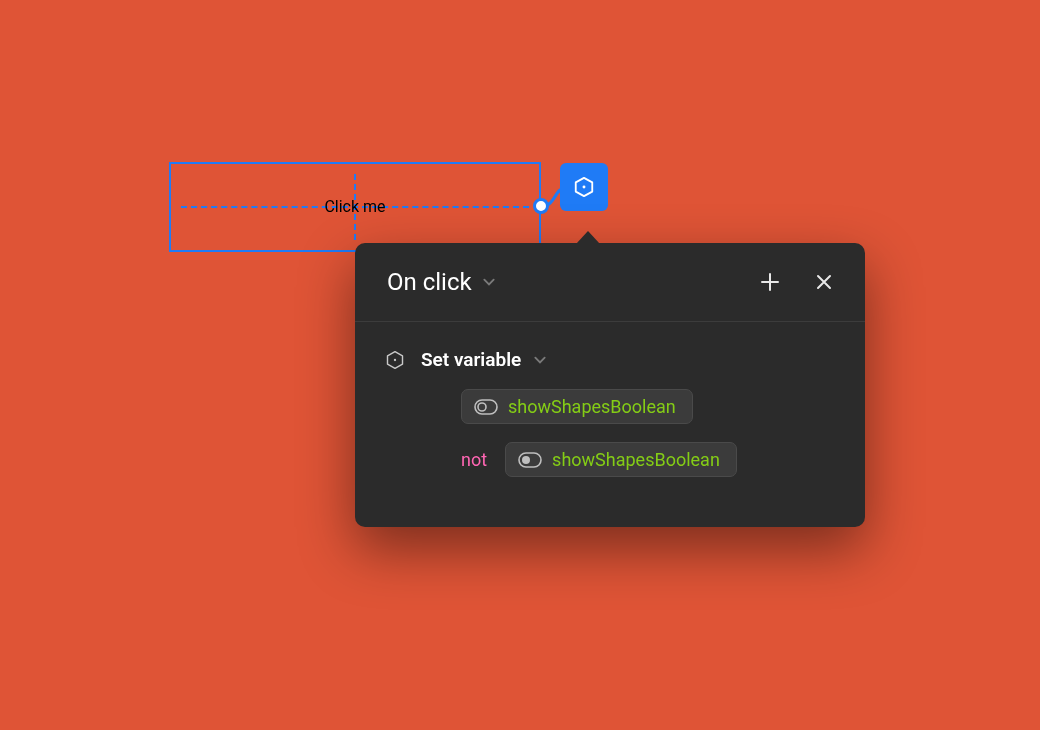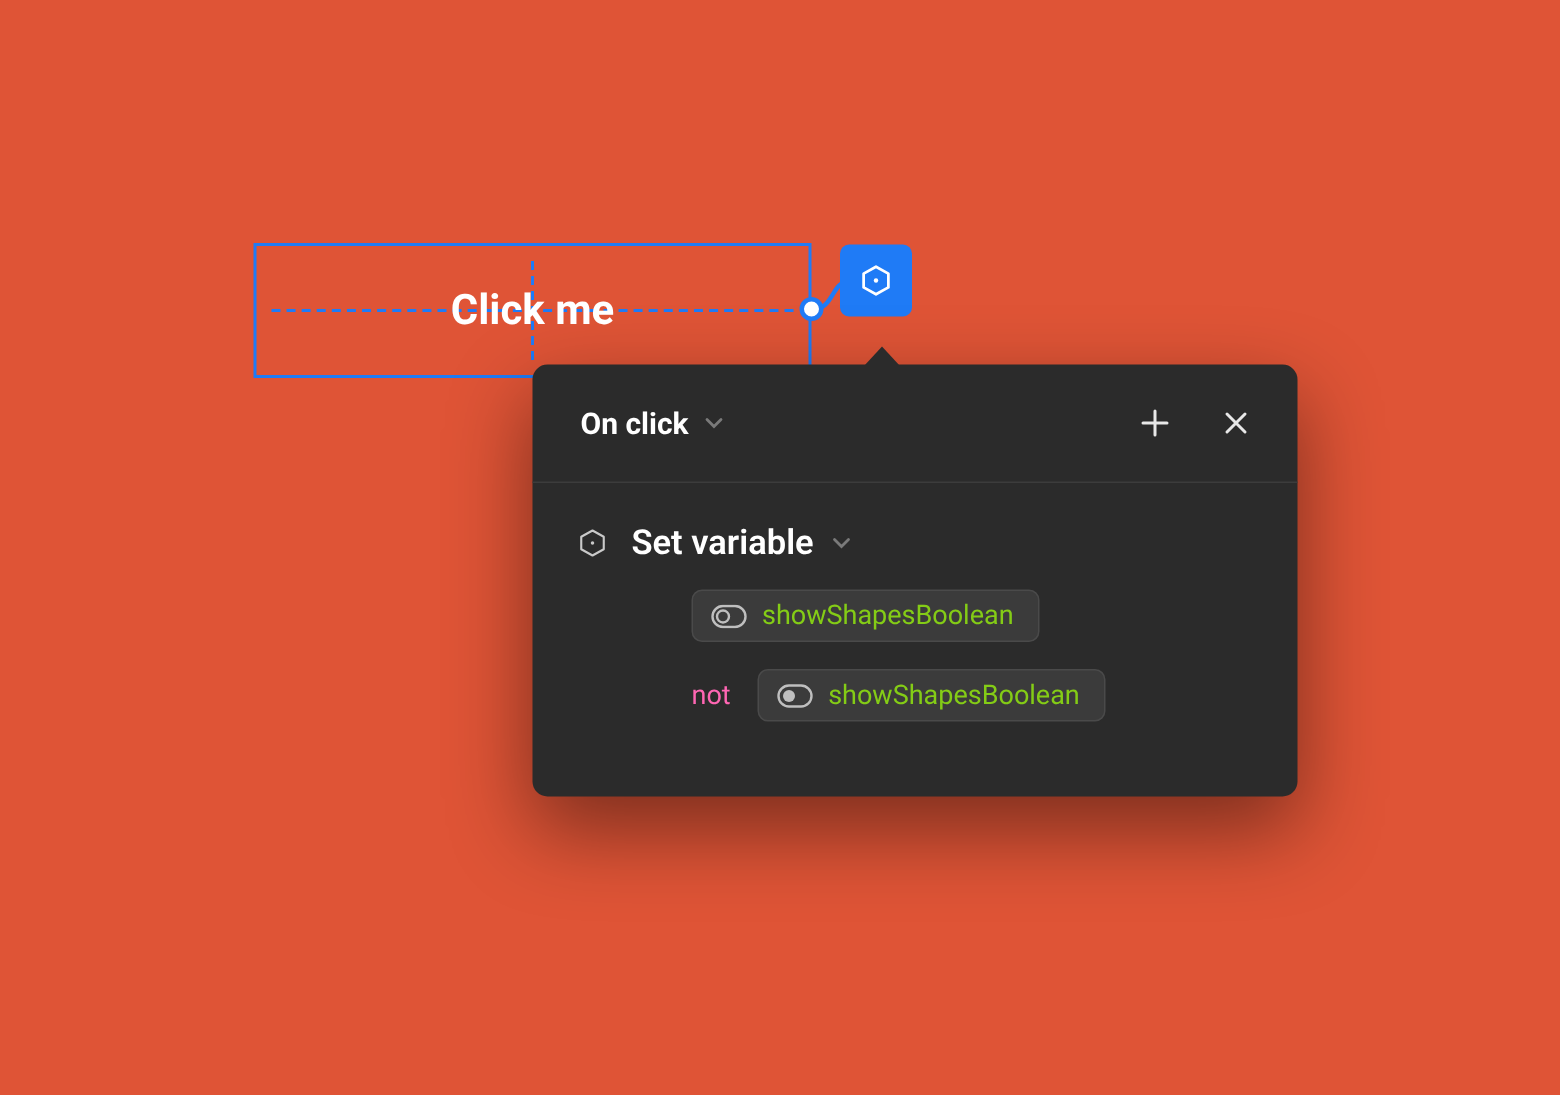--- a/index.html
+++ b/index.html
@@ -15,21 +15,21 @@
   .sel-frame{
     position:absolute;left:169px;top:162px;width:372px;height:90px;
     border:2px solid #1f7bf6;
     box-sizing:border-box;
   }
   .sel-label-wrap{
     position:absolute;left:0;top:0;width:100%;height:100%;
     display:flex;align-items:center;justify-content:center;
   }
   .sel-label{
-    font-size:28px;font-weight:700;color:#ffffff;
+    font-size:16px;font-weight:400;color:#000000;
     position:relative;z-index:2;
     line-height:1;
   }
   
   .guide-h, .guide-v{position:absolute;}
   .guide-h{
     left:10px;right:10px;top:50%;height:0;
     border-top:2px dashed #1f7bf6;transform:translateY(-1px);
   }
   .guide-v{
@@ -62,33 +62,33 @@
     border-left:12px solid transparent;
     border-right:12px solid transparent;
     border-bottom:13px solid #2b2b2b;
     z-index:5;
   }
   .panel-header{
     display:flex;align-items:center;height:78px;
     padding:0 26px 0 32px;
     border-bottom:1px solid #3c3c3c;
   }
-  .panel-title{font-size:20px;font-weight:700;color:#fff;}
+  .panel-title{font-size:24px;font-weight:400;color:#fff;}
   .chevron{width:14px;height:14px;margin-left:10px;opacity:.55;}
   .spacer{flex:1;}
   .icon-btn{
     width:30px;height:30px;display:flex;align-items:center;justify-content:center;
     margin-left:24px;color:#d8d8d8;cursor:pointer;
   }
   .panel-body{padding:20px 26px 34px 30px;}
 
   .row{display:flex;align-items:center;}
   .action-row{margin-top:6px;margin-bottom:18px;}
   .hex-icon-grey{width:20px;height:20px;margin-right:16px;}
-  .action-label{font-size:23px;font-weight:600;color:#fff;}
+  .action-label{font-size:19px;font-weight:600;color:#fff;}
   .chevron2{width:14px;height:14px;margin-left:12px;opacity:.55;}
 
   .var-rows{margin-left:76px;}
   .pill{
     display:inline-flex;align-items:center;
     background:#3b3b3b;border:1px solid #4a4a4a;border-radius:7px;
     padding:6px 16px 6px 12px;font-size:18px;color:#84cc16;
   }
   .var-row{margin-bottom:18px;display:flex;align-items:center;}
   .not-label{color:#ff66b3;font-size:18px;margin-right:18px;}

